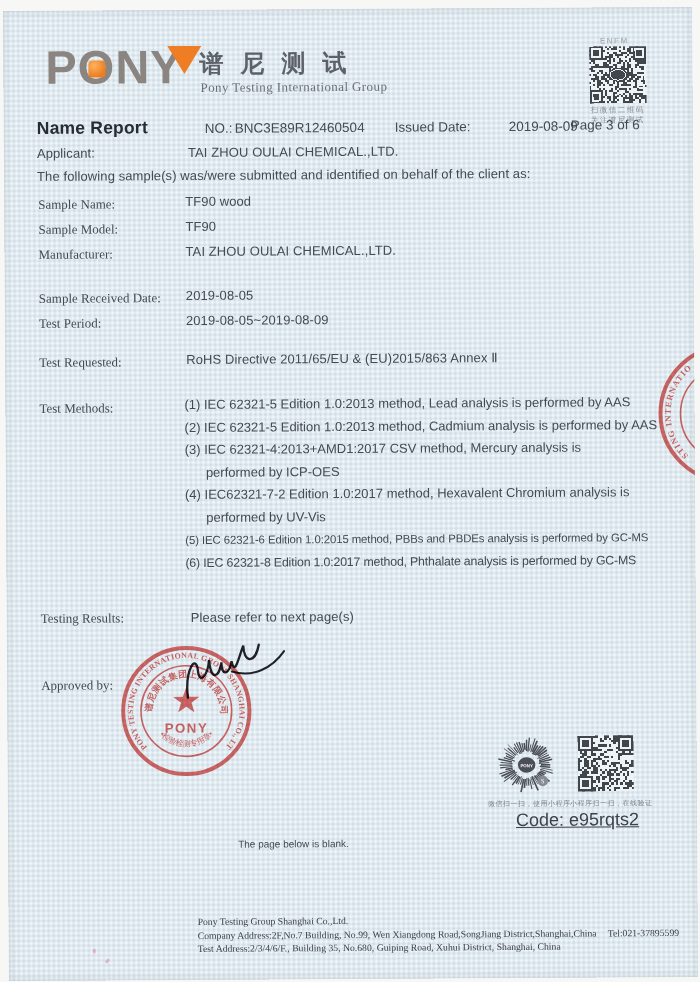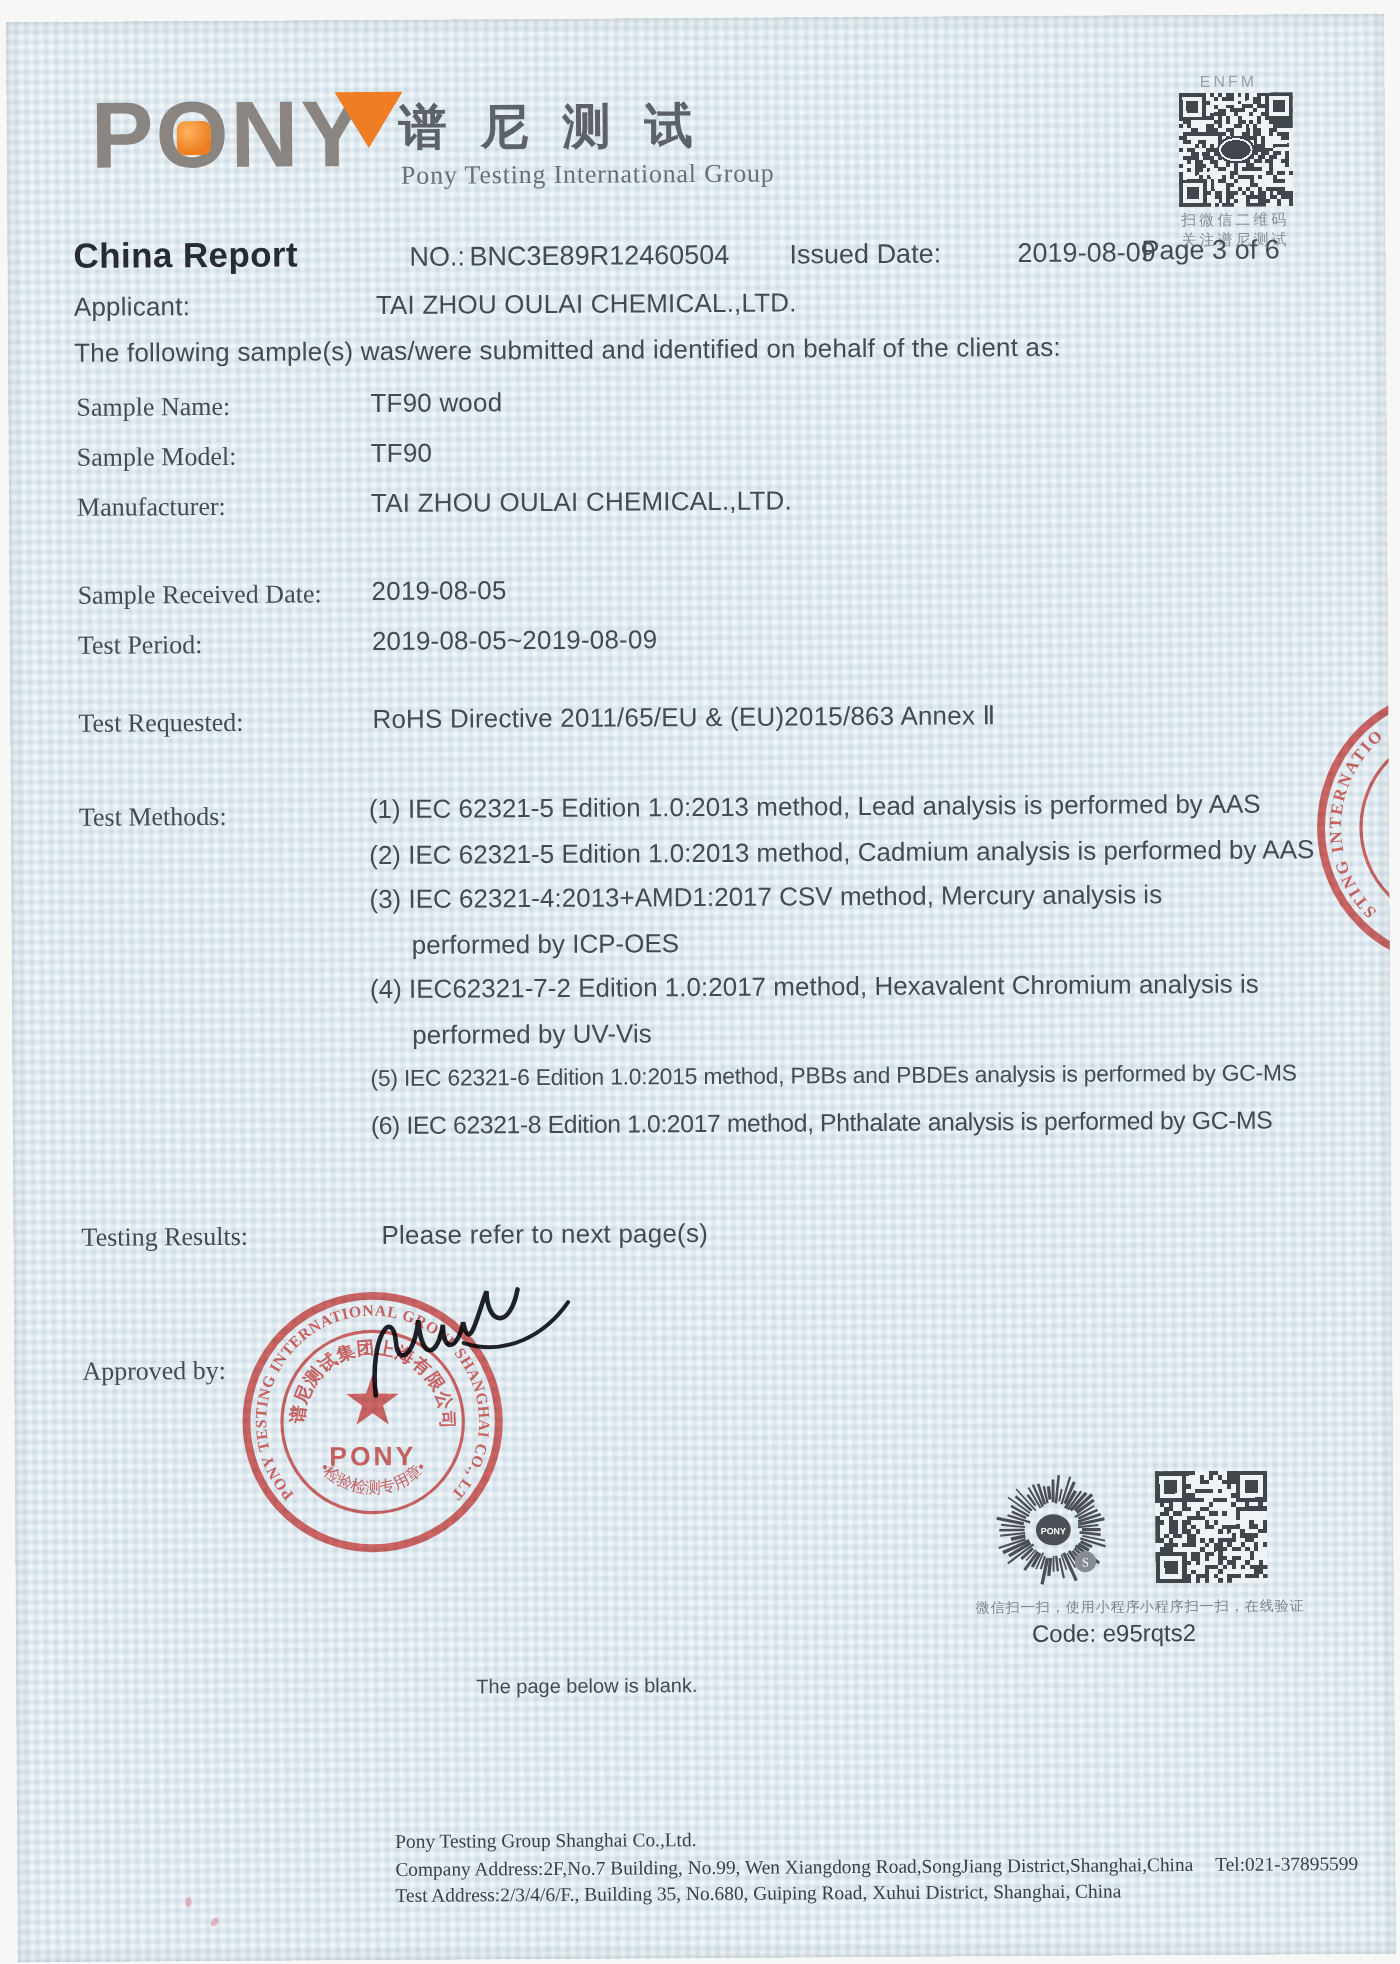--- a/index.html
+++ b/index.html
@@ -47,21 +47,21 @@
   .mitem{padding-left:21px;text-indent:-21px;line-height:22.5px;font-size:13px;}
   .m3{width:425px;} .m4{width:445px;}
   .m1,.m2,.m5,.m6{white-space:nowrap;}
   .m5{font-size:11.4px;letter-spacing:-.1px;}
   .m6{font-size:12.4px;letter-spacing:-.2px;}
   
   .stamp{mix-blend-mode:multiply;opacity:.88;}
   .sig{mix-blend-mode:multiply;transform:rotate(-18deg);}
   
   .vcap{font-size:7px;color:#7f858d;letter-spacing:.5px;white-space:nowrap;}
-  .code{font-size:12px;color:#3d434b;}
+  .code{font-size:18px;color:#3d434b;text-decoration:underline;}
   
   .foot-left{font-family:"Liberation Serif","DejaVu Serif",serif;font-weight:bold;color:#2e3338;font-size:13.5px;line-height:15.5px;white-space:nowrap;}
   .foot-right{font-family:"Liberation Serif","DejaVu Serif",serif;color:#3a3f45;font-size:9.7px;line-height:13.5px;white-space:nowrap;}
   .speck{width:3px;height:5px;background:rgba(225,120,150,.5);border-radius:50%;}
 </style>
 </head>
 <body>
 
 <div class="page">
 
@@ -472,21 +472,21 @@
           <rect x="0" y="22" width="7" height="7" fill="#41464d"></rect>
           <rect x="1" y="23" width="5" height="5" fill="#eef3f5"></rect>
           <rect x="2" y="24" width="3" height="3" fill="#41464d"></rect>
           <ellipse cx="14.5" cy="14.5" rx="4.8" ry="3.5" fill="#41464d"></ellipse>
           <ellipse cx="14.5" cy="14.5" rx="4" ry="2.7" fill="none" stroke="#eef3f5" stroke-width=".5"></ellipse>
         </svg></div>
     <div class="qr-cap">扫微信二维码</div>
     <div class="qr-cap">关注谱尼测试</div>
   </div>
 
-  <div class="abs title" style="left:33px;top:107px;">China Report</div>
+  <div class="abs title" style="left:33px;top:107px;">Name Report</div>
   <div class="abs h13" style="left:201px;top:111px;">NO.:</div>
   <div class="abs h13" style="left:231px;top:111px;">BNC3E89R12460504</div>
   <div class="abs h13" style="left:391px;top:111px;">Issued Date:</div>
   <div class="abs h13" style="left:488px;top:111px;margin-left:17px;">2019-08-09</div>
   <div class="abs h13" style="left:567px;top:110px;">Page 3 of 6</div>
 
   <div class="abs txt" style="left:33px;top:135px;">Applicant:</div>
   <div class="abs txt" style="left:184px;top:135px;">TAI ZHOU OULAI CHEMICAL.,LTD.</div>
 
   <div class="abs txt" style="left:33px;top:158px;">The following sample(s) was/were submitted and identified on behalf of the client as:</div>

